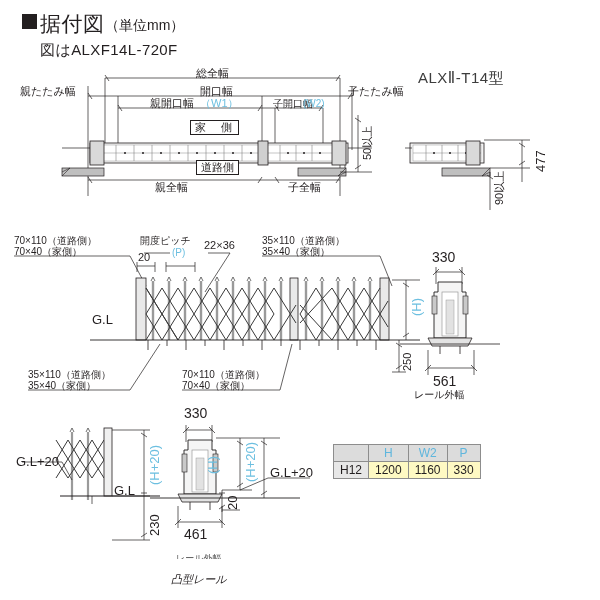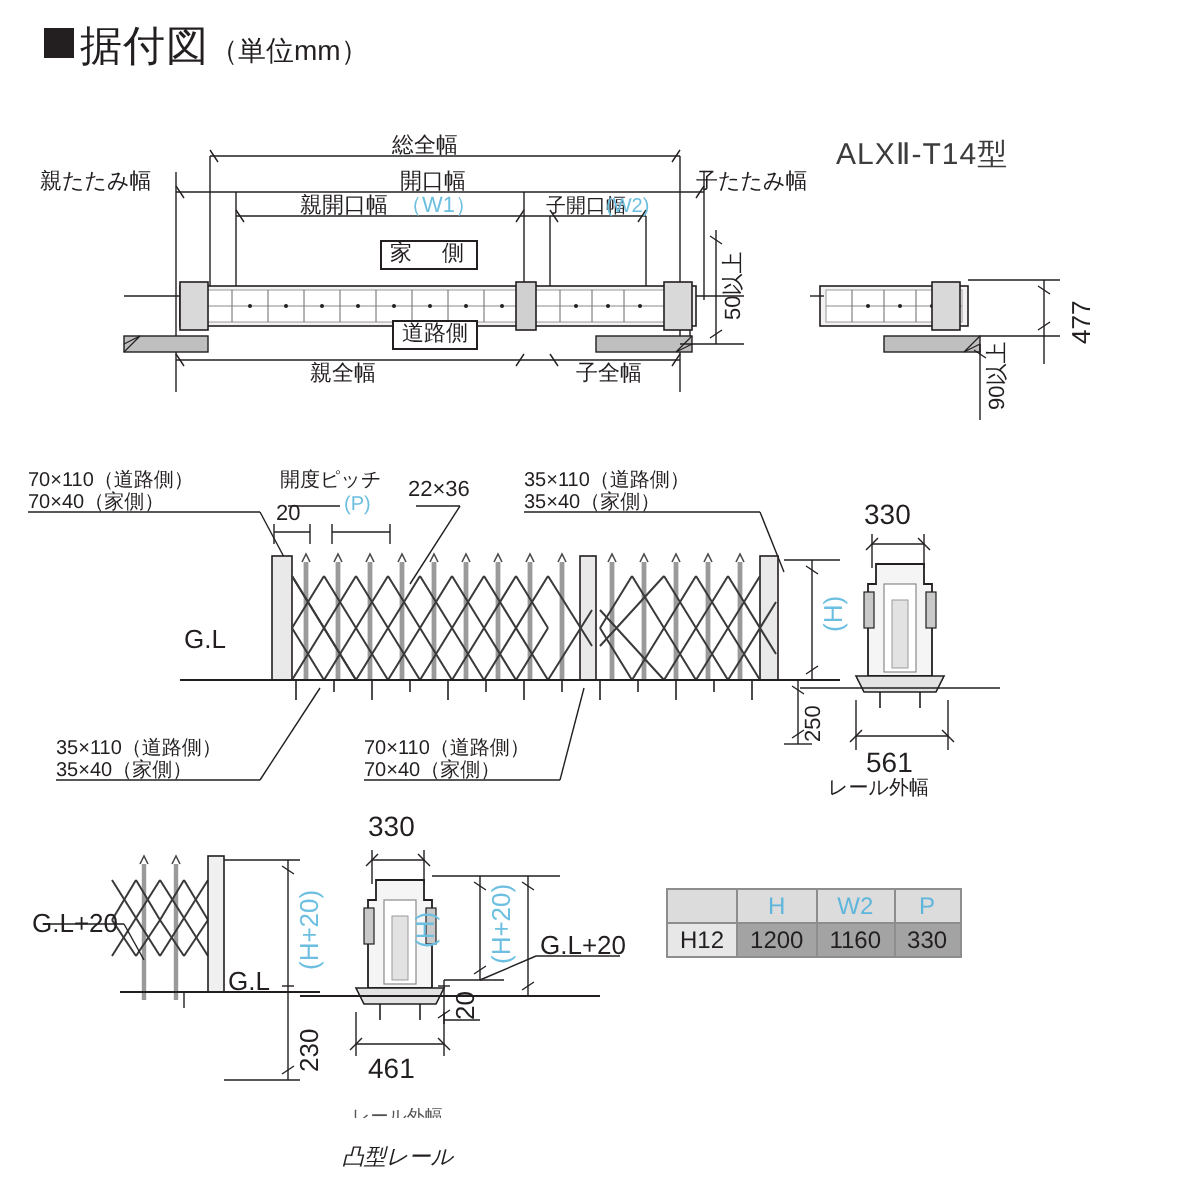--- a/index.html
+++ b/index.html
@@ -14,31 +14,32 @@
   .rot{transform-origin:0 0;transform:rotate(-90deg);}
   svg{position:absolute;left:0;top:0;overflow:visible;}
   .boxlbl{border:1px solid #231f20;padding:1px 4px;background:#fff;font-size:11px;
           position:absolute;white-space:nowrap;line-height:1;}
   table{border-collapse:collapse;position:absolute;font-size:12px;}
   table td,table th{border:1px solid #8d8d8d;text-align:center;padding:1px 6px;
       font-weight:normal;font-family:"Liberation Sans",sans-serif;}
   thead th{background:#dcdcdc;color:#5fb6dd;}
   thead th.blank{background:#dcdcdc;}
   tbody td:first-child{background:#e7e7e7;color:#231f20;}
-  tbody td{background:#a3a3a3;}
+  tbody td{background:#fef9c3;}
 </style>
 </head>
 <body>
 <div id="root">
 
 <div class="txt" style="left:22px;top:14px;">
   <span style="display:inline-block;width:15px;height:15px;background:#231f20;vertical-align:-2px;"></span>
 </div>
 <div class="txt" style="left:40px;top:13px;font-size:21px;letter-spacing:0.5px;">据付図</div>
 <div class="txt" style="left:105px;top:18px;font-size:14px;">（単位mm）</div>
+<div class="txt" style="left:40px;top:42px;font-size:15px;letter-spacing:0.4px;">図はALXF14L-720F</div>
 
 <div class="txt" style="left:418px;top:70px;font-size:15px;letter-spacing:0.5px;color:#3d3d3d;">ALXⅡ-T14型</div>
 
 <svg width="600" height="600">
   <g stroke="#231f20" fill="none" stroke-width="0.7">
 
     <line x1="88" y1="86" x2="88" y2="196"></line>
     <line x1="105" y1="78" x2="105" y2="152"></line>
     <line x1="118" y1="96" x2="118" y2="152"></line>
     <line x1="262" y1="96" x2="262" y2="152"></line>

